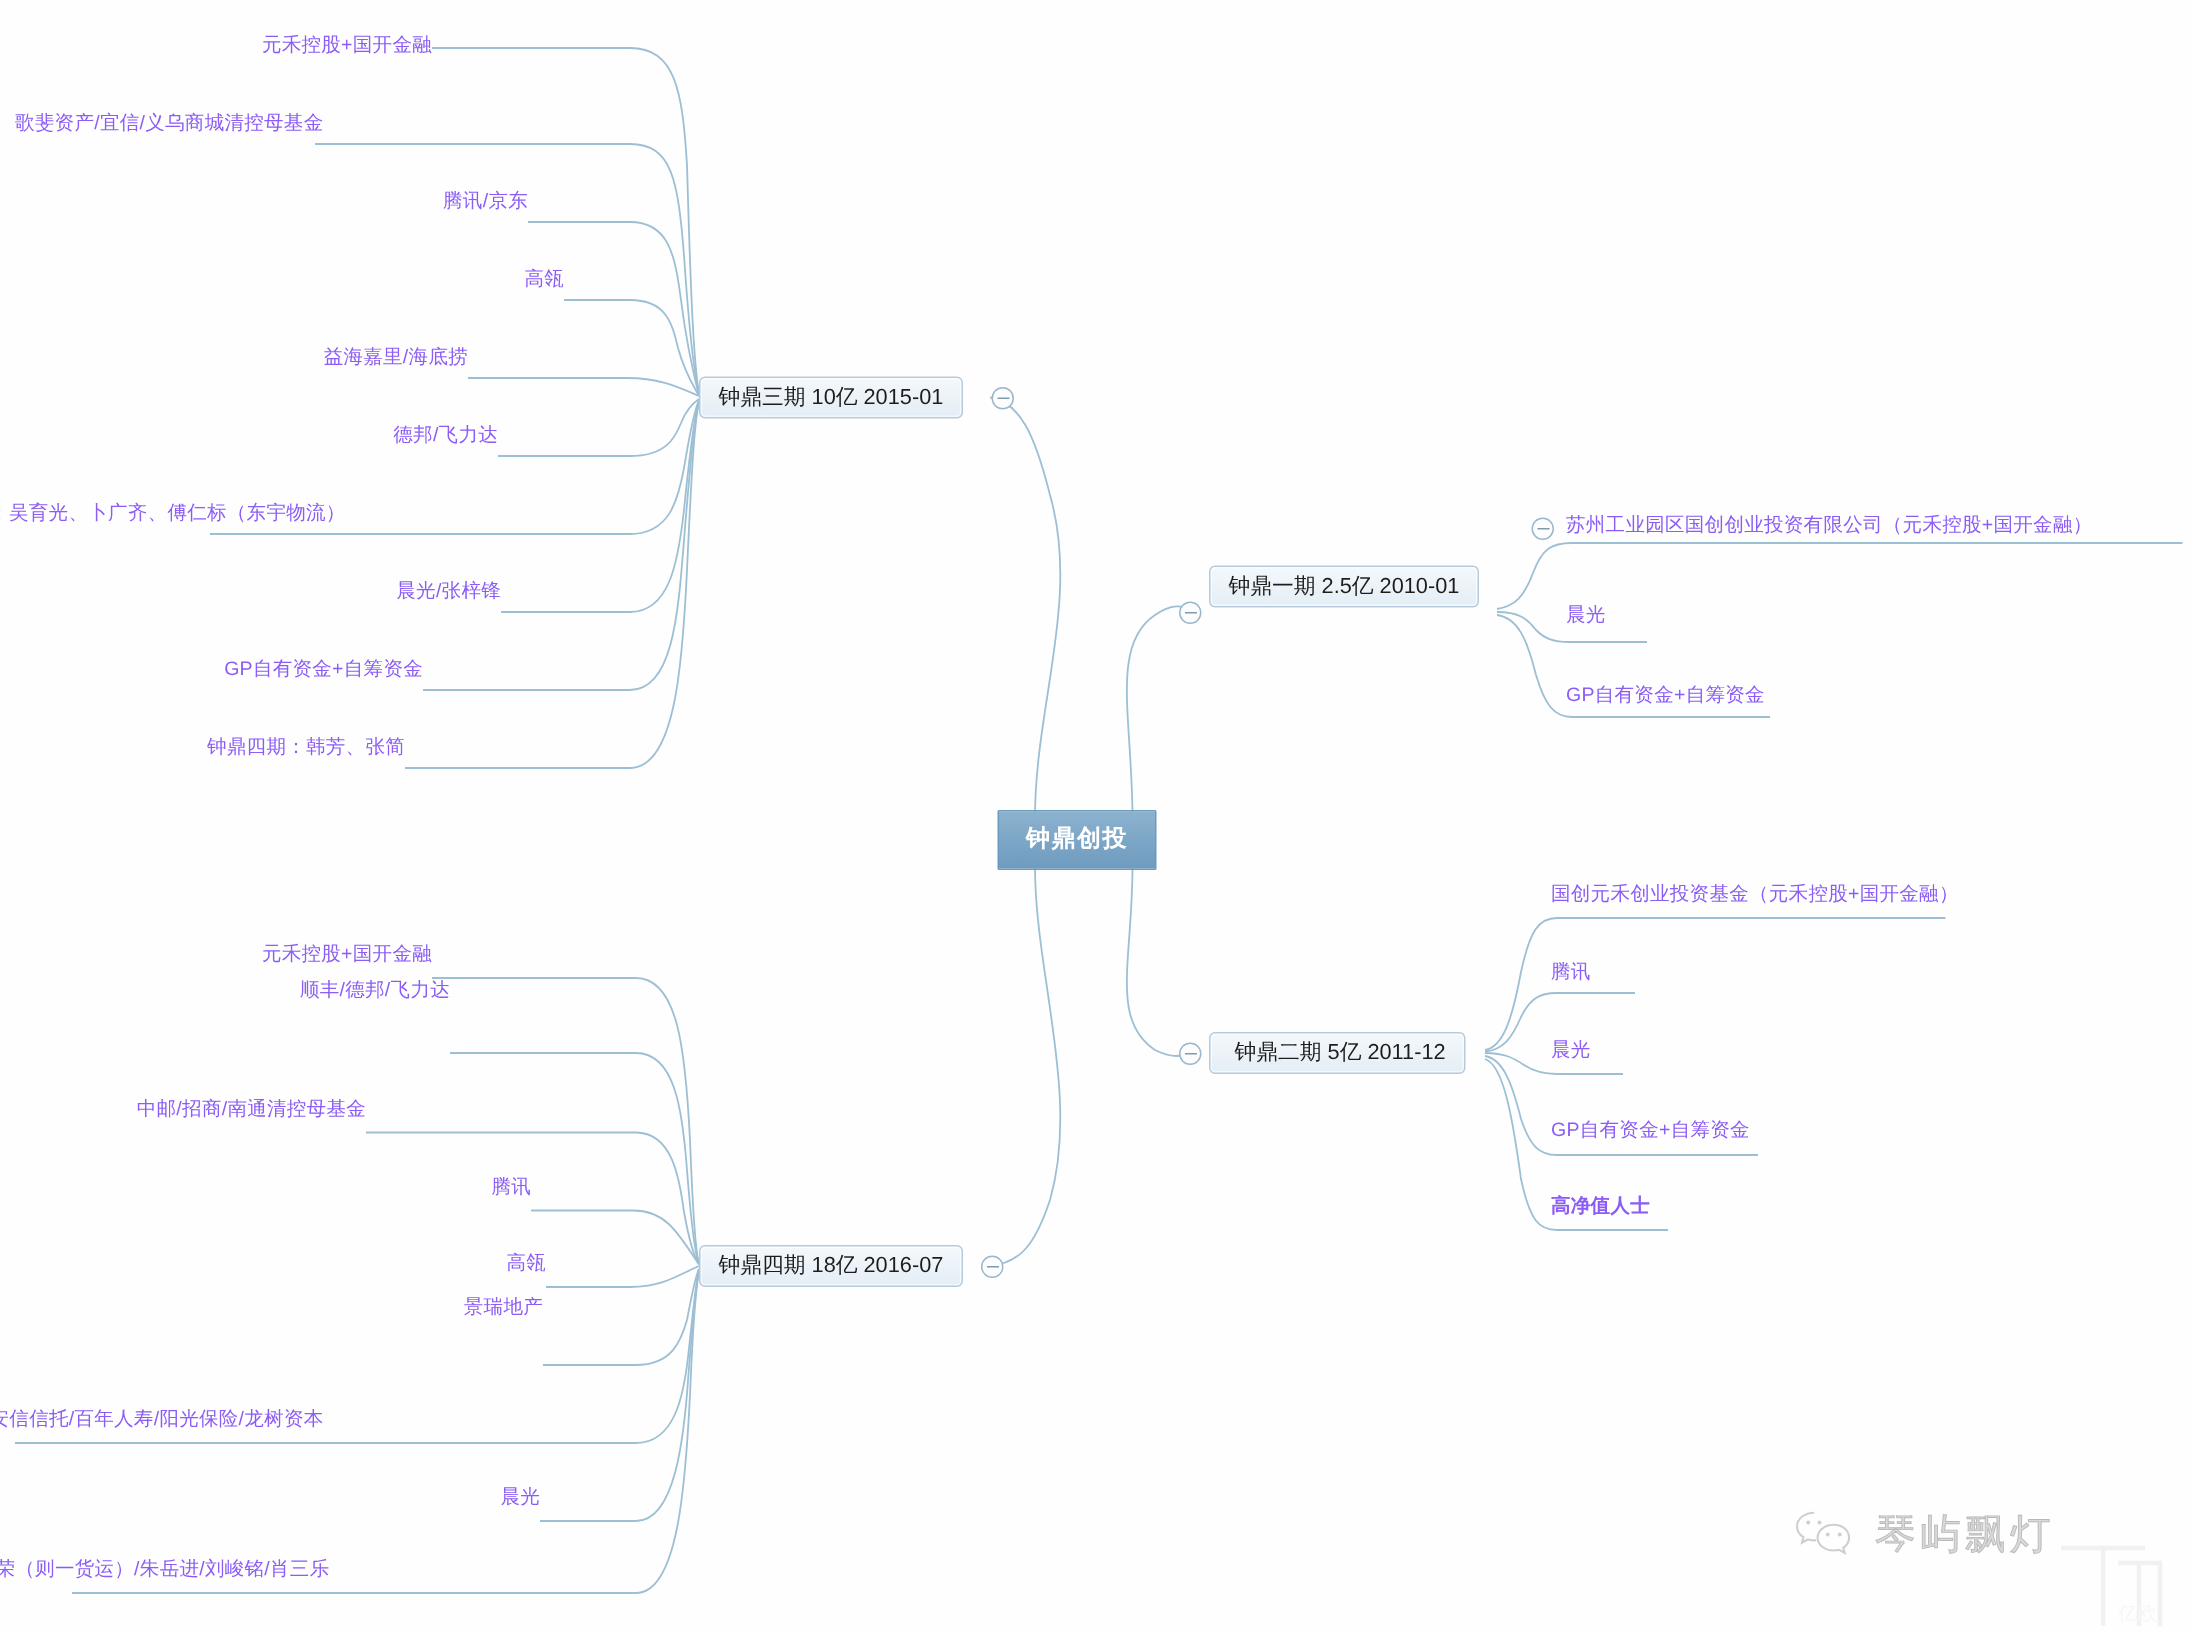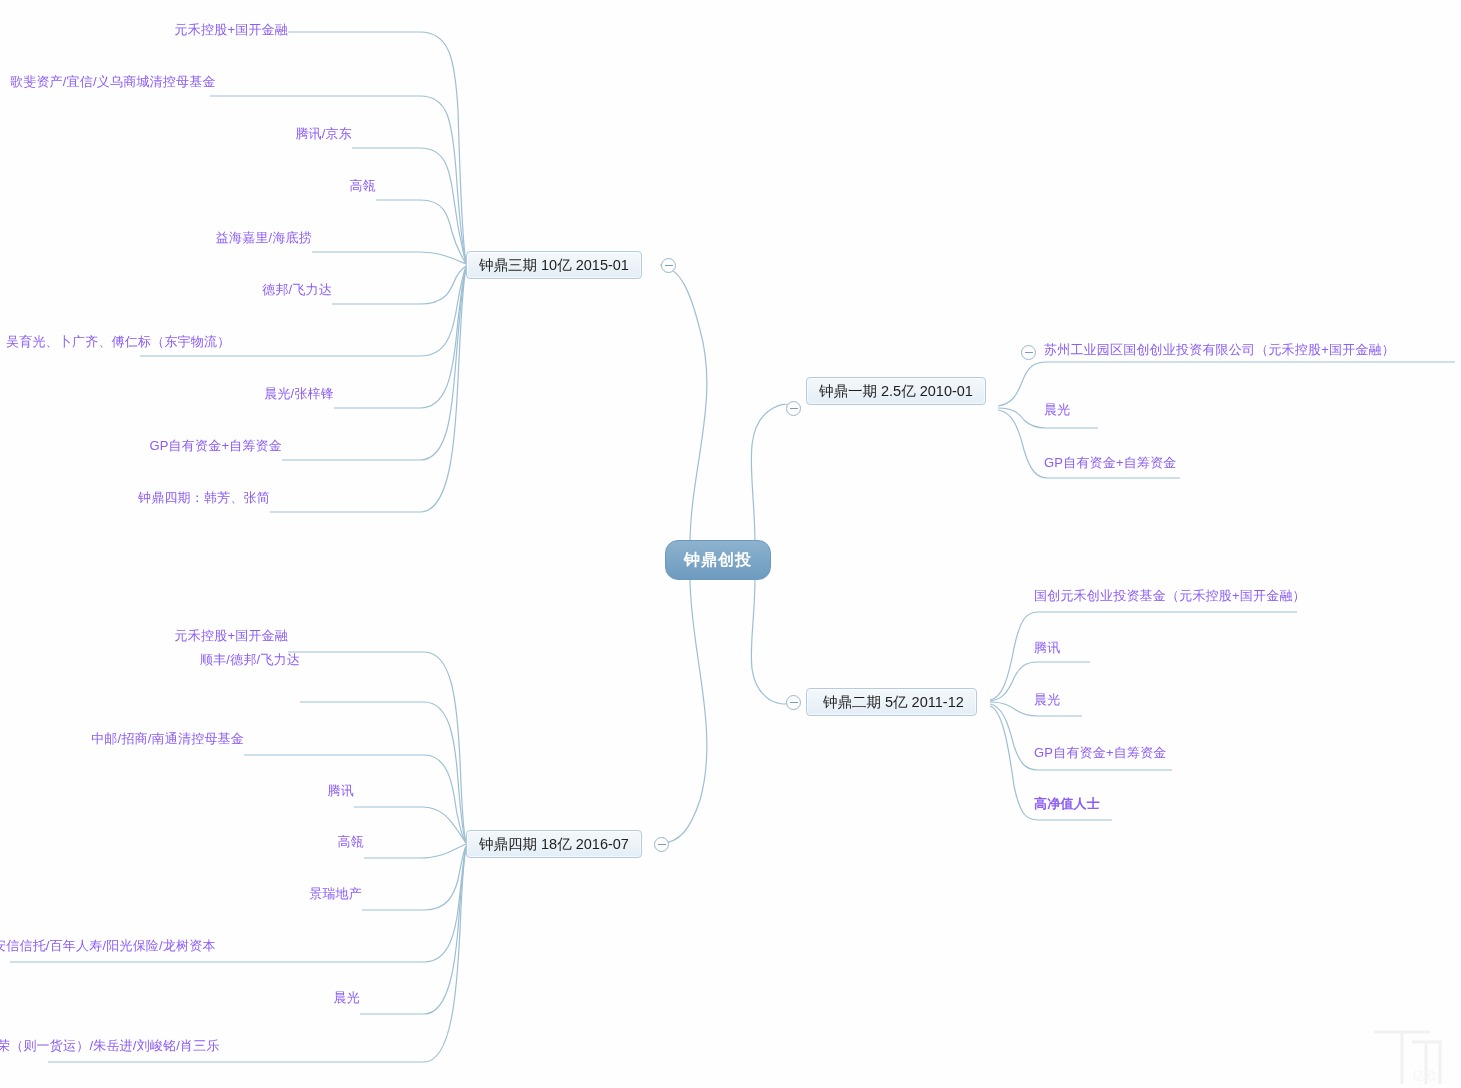--- a/index.html
+++ b/index.html
@@ -40,21 +40,21 @@
     font-size: 14.5px;
     line-height: 26px;
     height: 28px;
     padding: 0 12px;
     white-space: nowrap;
     box-shadow: 0 0 0 1px rgba(255,255,255,0.6) inset;
   }
   .root {
     position: absolute;
     border: 1px solid #6d99bd;
-    border-radius: 13px;
+    border-radius: 1px;
     background: linear-gradient(to bottom, #8cb2ce 0%, #6e9bbf 100%);
     color: #ffffff;
     font-size: 16px;
     font-weight: bold;
     line-height: 38px;
     height: 40px;
     padding: 0 18px;
     white-space: nowrap;
     letter-spacing: 1px;
   }
@@ -179,25 +179,42 @@
   <div class="leaf l" style="left:1034px; top:796px;font-weight:bold;">高净值人士</div>
 
   <div class="node" style="left:466px; top:830px;">钟鼎四期 18亿 2016-07</div>
   <div class="collapse" style="left:654px; top:837px;"></div>
 
   <div class="leaf r" style="left:88px; top:628px; width:200px;">元禾控股+国开金融</div>
   <div class="leaf r" style="left:100px; top:652px; width:200px;">顺丰/德邦/飞力达</div>
   <div class="leaf r" style="left:44px; top:731px; width:200px;">中邮/招商/南通清控母基金</div>
   <div class="leaf r" style="left:154px; top:783px; width:200px;">腾讯</div>
   <div class="leaf r" style="left:164px; top:834px; width:200px;">高瓴</div>
-  <div class="leaf r" style="left:162px; top:886px; width:200px;">景瑞地产</div>
+  <div class="leaf r" style="left:162px; top:864px; width:200px;font-family:Liberation Mono, monospace;">景瑞地产</div>
   <div class="leaf r" style="left:-190px; top:938px; width:200px;">宜信/歌斐资产/华泰招商母基金/安信信托/百年人寿/阳光保险/龙树资本</div>
   <div class="leaf r" style="left:160px; top:990px; width:200px;">晨光</div>
   <div class="leaf r" style="left:-152px; top:1038px; width:200px;">傅仁标（东宇物流）/李保荣（则一货运）/朱岳进/刘峻铭/肖三乐</div>
 
+  <div id="watermark">
+    <div id="wm-chat">
+      <svg width="42" height="34" viewBox="0 0 42 34" xmlns="http://www.w3.org/2000/svg">
+        <g fill="none" stroke="#cfcfcf" stroke-width="1.4">
+          <path d="M13.5 2.5C7 2.5 2 6.6 2 11.6c0 2.9 1.7 5.5 4.3 7.2l-1 3.6 4-2.1c1.3.4 2.7.6 4.2.6 .4 0 .8 0 1.2-.05"></path>
+          <path d="M26.5 10.5c-6 0-10.8 3.9-10.8 8.6s4.8 8.6 10.8 8.6c1.3 0 2.5-.2 3.6-.5l3.7 2-1-3.3c2.4-1.6 3.9-4 3.9-6.8 0-4.7-4.3-8.6-10.2-8.6z"></path>
+        </g>
+        <g fill="#cfcfcf">
+          <circle cx="9.5" cy="9" r="1.3"></circle>
+          <circle cx="17" cy="9" r="1.3"></circle>
+          <circle cx="22.5" cy="17" r="1.3"></circle>
+          <circle cx="30.5" cy="17" r="1.3"></circle>
+        </g>
+      </svg>
+    </div>
+    <div id="wm-text">琴屿飘灯</div>
+  </div>
 
   <svg id="yiou" viewBox="0 0 86 70" xmlns="http://www.w3.org/2000/svg">
     <g fill="none" stroke="#e2e2e2" stroke-width="3">
       <path d="M6 14 H62"></path>
       <path d="M34 14 V66"></path>
       <path d="M44 24 H72 V66"></path>
       <path d="M58 24 V66"></path>
     </g>
     <text x="44" y="62" fill="#ededed" font-size="13" font-family="'Liberation Sans', sans-serif">亿欧</text>
   </svg>

